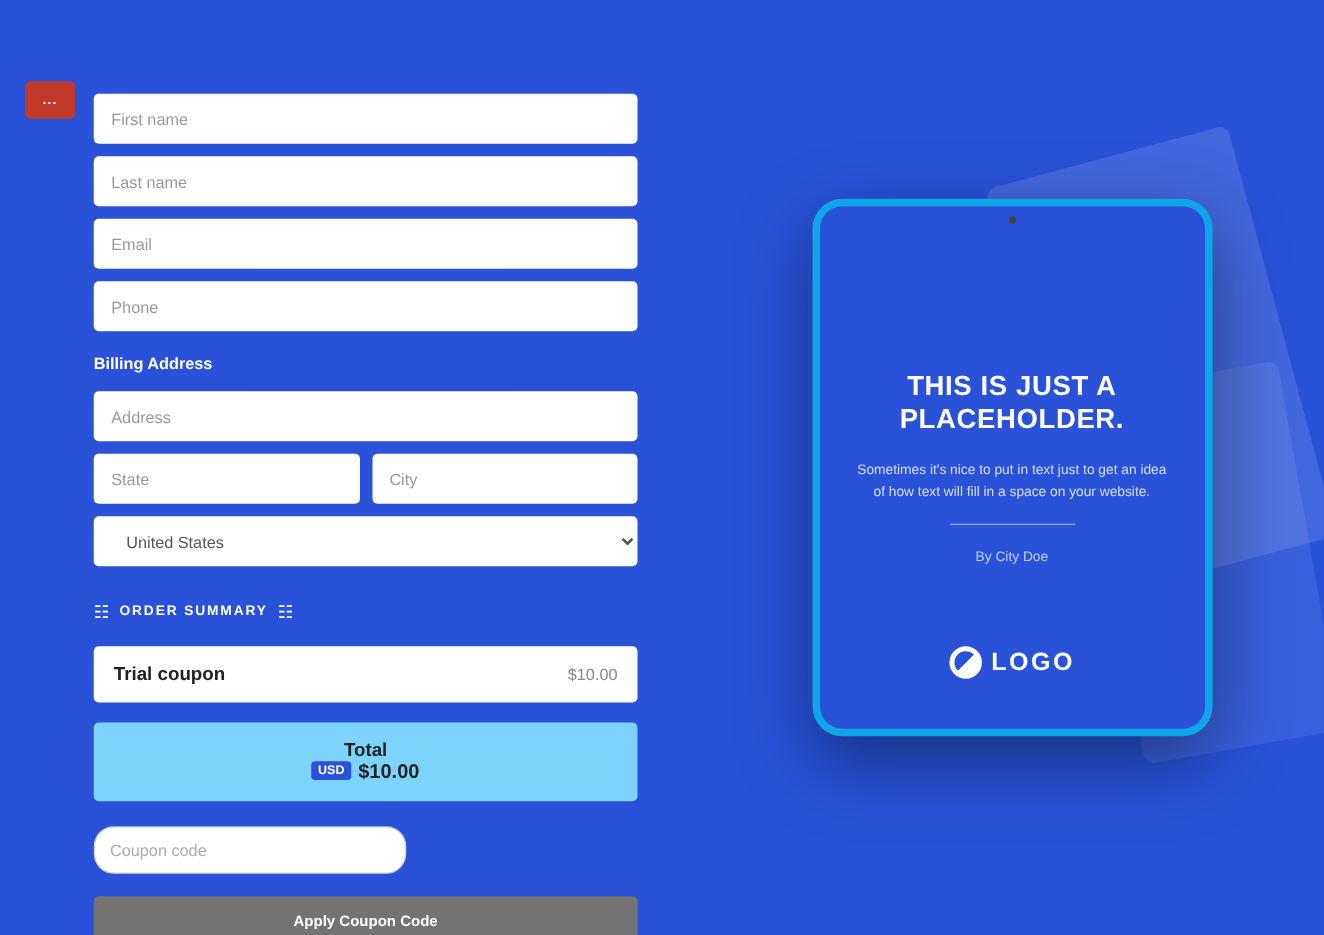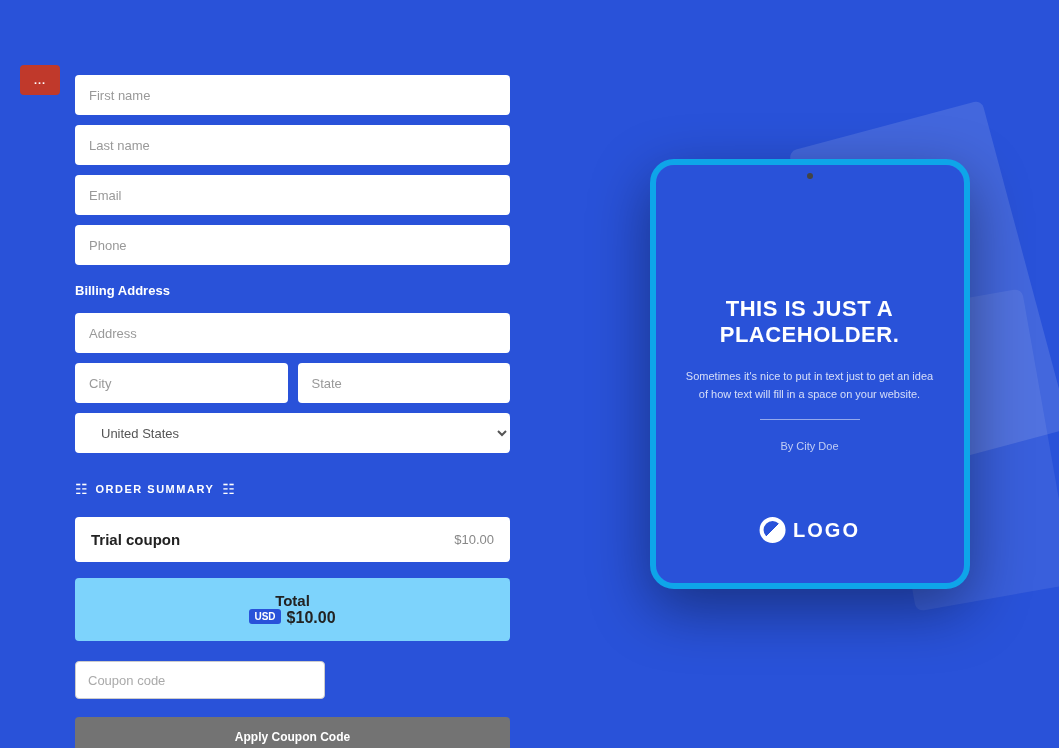--- a/index.html
+++ b/index.html
@@ -166,21 +166,21 @@
       padding: 2px 5px;
       border-radius: 3px;
     }
 
     
     .coupon-input {
       height: 38px;
       width: 250px;
       background-color: white;
       border: 1px solid #ccc;
-      border-radius: 4px;
+      border-radius: 16px;
       padding: 0 12px;
       font-size: 13px;
       color: #555;
       outline: none;
     }
     .coupon-input::placeholder {
       color: #aaa;
     }
 
     .apply-btn {
@@ -351,22 +351,22 @@
 
     <input class="form-input" type="email" placeholder="Email" style="">
 
     <input class="form-input" type="tel" placeholder="Phone" style="">
 
     <div class="billing-label">Billing Address</div>
 
     <input class="form-input" type="text" placeholder="Address" style="">
 
     <div class="row-2col">
+      <input class="form-input" type="text" placeholder="State" style="">
       <input class="form-input" type="text" placeholder="City" style="">
-      <input class="form-input" type="text" placeholder="State" style="">
     </div>
 
     <div class="row-2col">
       <select class="country-select">
         <option>United States</option>
       </select>
     </div>
 
     <div class="section-header">
       <span class="section-icon">☷</span>

